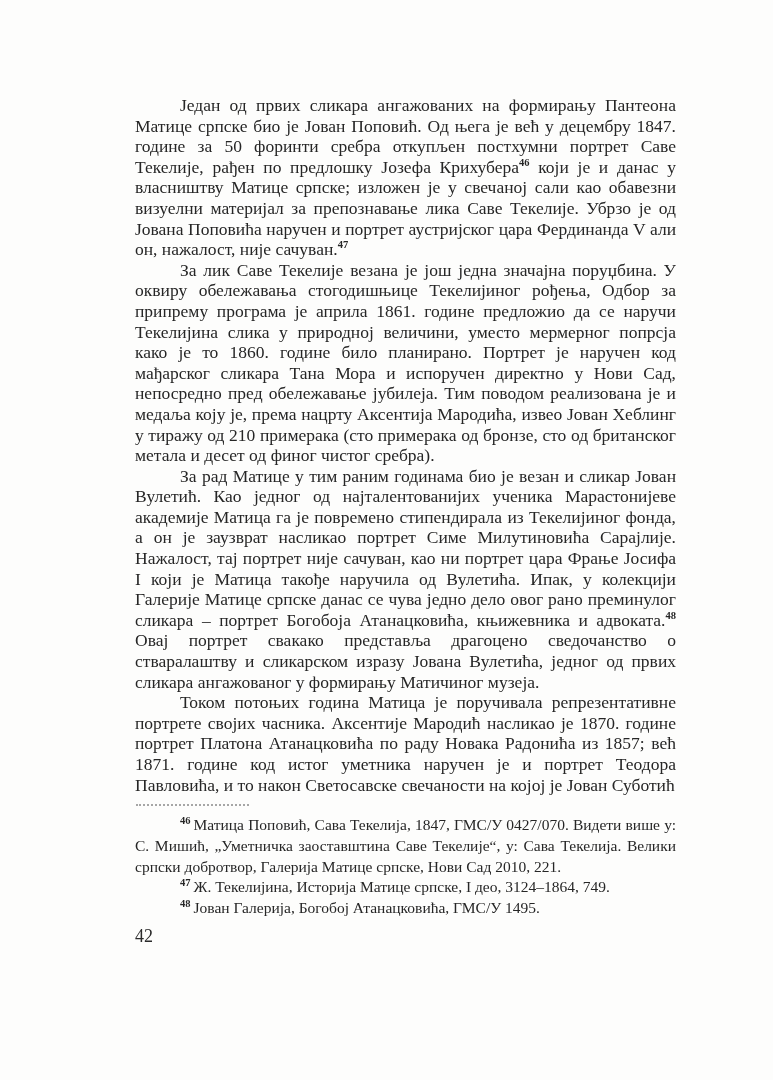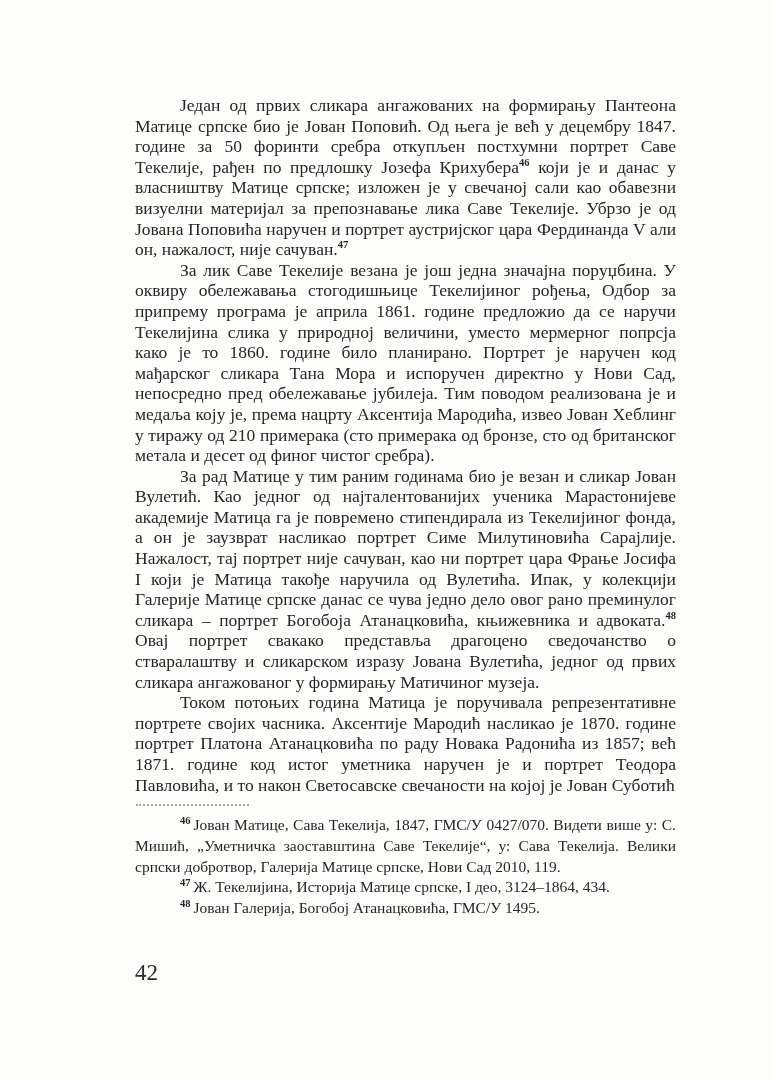--- a/index.html
+++ b/index.html
@@ -60,22 +60,22 @@
   sup.fn-num {
     font-size: 10.5px;
     line-height: 0;
     font-weight: 700;
     vertical-align: super;
     margin-right: 3px;
   }
   .page-number {
     position: absolute;
     left: 135px;
-    top: 960px;
-    font-size: 23px;
+    top: 926px;
+    font-size: 18px;
     color: #2b2b2b;
   }
 </style>
 </head>
 <body>
 
 <div class="page">
 
   <main class="text-block">
 
@@ -86,23 +86,23 @@
     <p class="para"><span>За рад Матице у тим раним годинама био је везан и сликар Јован Вулетић. Као једног од најталентованијих ученика Марастонијеве академије Матица га је повремено стипендирала из Текелијиног фонда, а он је заузврат насликао портрет Симе Милутиновића Сарајлије. Нажалост, тај портрет није сачуван, као ни портрет цара Фрање Јосифа I који је Матица такође наручила од Вулетића. Ипак, у колекцији Галерије Матице српске данас се чува једно дело овог рано преминулог сликара – портрет Богобоја Атанацковића, књижевника и адвоката.</span><sup class="fn-ref">48</sup><span> Овај портрет свакако представља драгоцено сведочанство о стваралаштву и сликарском изразу Јована Вулетића, једног од првих сликара ангажованог у формирању Матичиног музеја.</span></p>
 
     <p class="para"><span>Током потоњих година Матица је поручивала репрезентативне портрете својих часника. Аксентије Мародић насликао је 1870. године портрет Платона Атанацковића по раду Новака Радонића из 1857; већ 1871. године код истог уметника наручен је и портрет Теодора Павловића, и то након Светосавске свечаности на којој је Јован Суботић</span></p>
 
   </main>
 
   <section class="footnote-area">
 
     <div class="fn-separator"></div>
 
-    <p class="footnote"><sup class="fn-num">46</sup><span>Јован Матице, </span><span class="it">Сава Текелија</span><span>, 1847, ГМС/У 0427/070. Видети више у: С. Мишић, „Уметничка заоставштина Саве Текелије“, у: </span><span class="it">Сава Текелија. Велики српски добротвор</span><span>, Галерија Матице српске, Нови Сад 2010, 119.</span></p>
+    <p class="footnote"><sup class="fn-num">46</sup><span>Матица Поповић, </span><span class="it">Сава Текелија</span><span>, 1847, ГМС/У 0427/070. Видети више у: С. Мишић, „Уметничка заоставштина Саве Текелије“, у: </span><span class="it">Сава Текелија. Велики српски добротвор</span><span>, Галерија Матице српске, Нови Сад 2010, 221.</span></p>
 
-    <p class="footnote"><sup class="fn-num">47</sup><span>Ж. Текелијина, </span><span class="it">Историја Матице српске, I део, 3124–1864</span><span>, 434.</span></p>
+    <p class="footnote"><sup class="fn-num">47</sup><span>Ж. Текелијина, </span><span class="it">Историја Матице српске, I део, 3124–1864</span><span>, 749.</span></p>
 
     <p class="footnote"><sup class="fn-num">48</sup><span>Јован Галерија, </span><span class="it">Богобој Атанацковића</span><span>, ГМС/У 1495.</span></p>
 
   </section>
 
   <div class="page-number">42</div>
 
 </div>
 
 </body></html>

